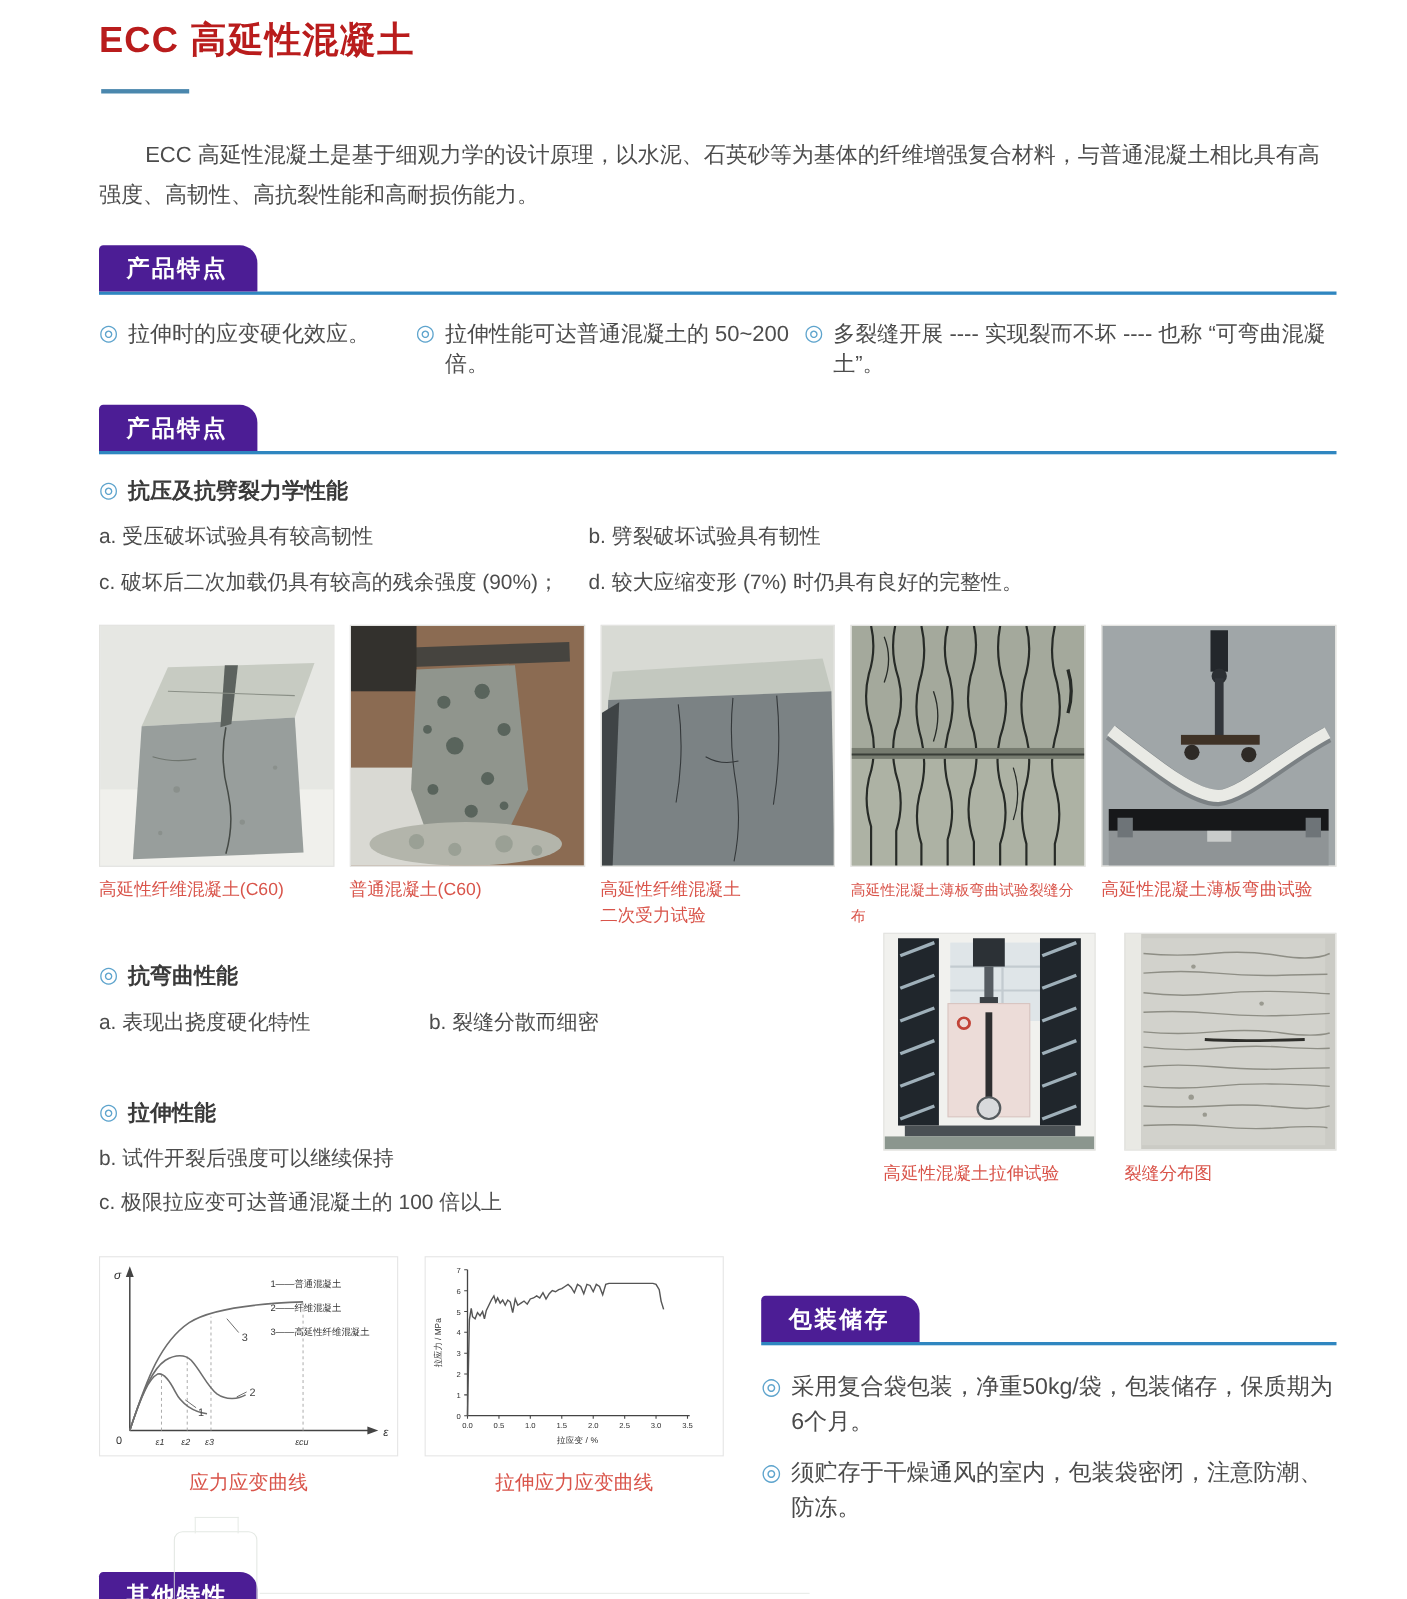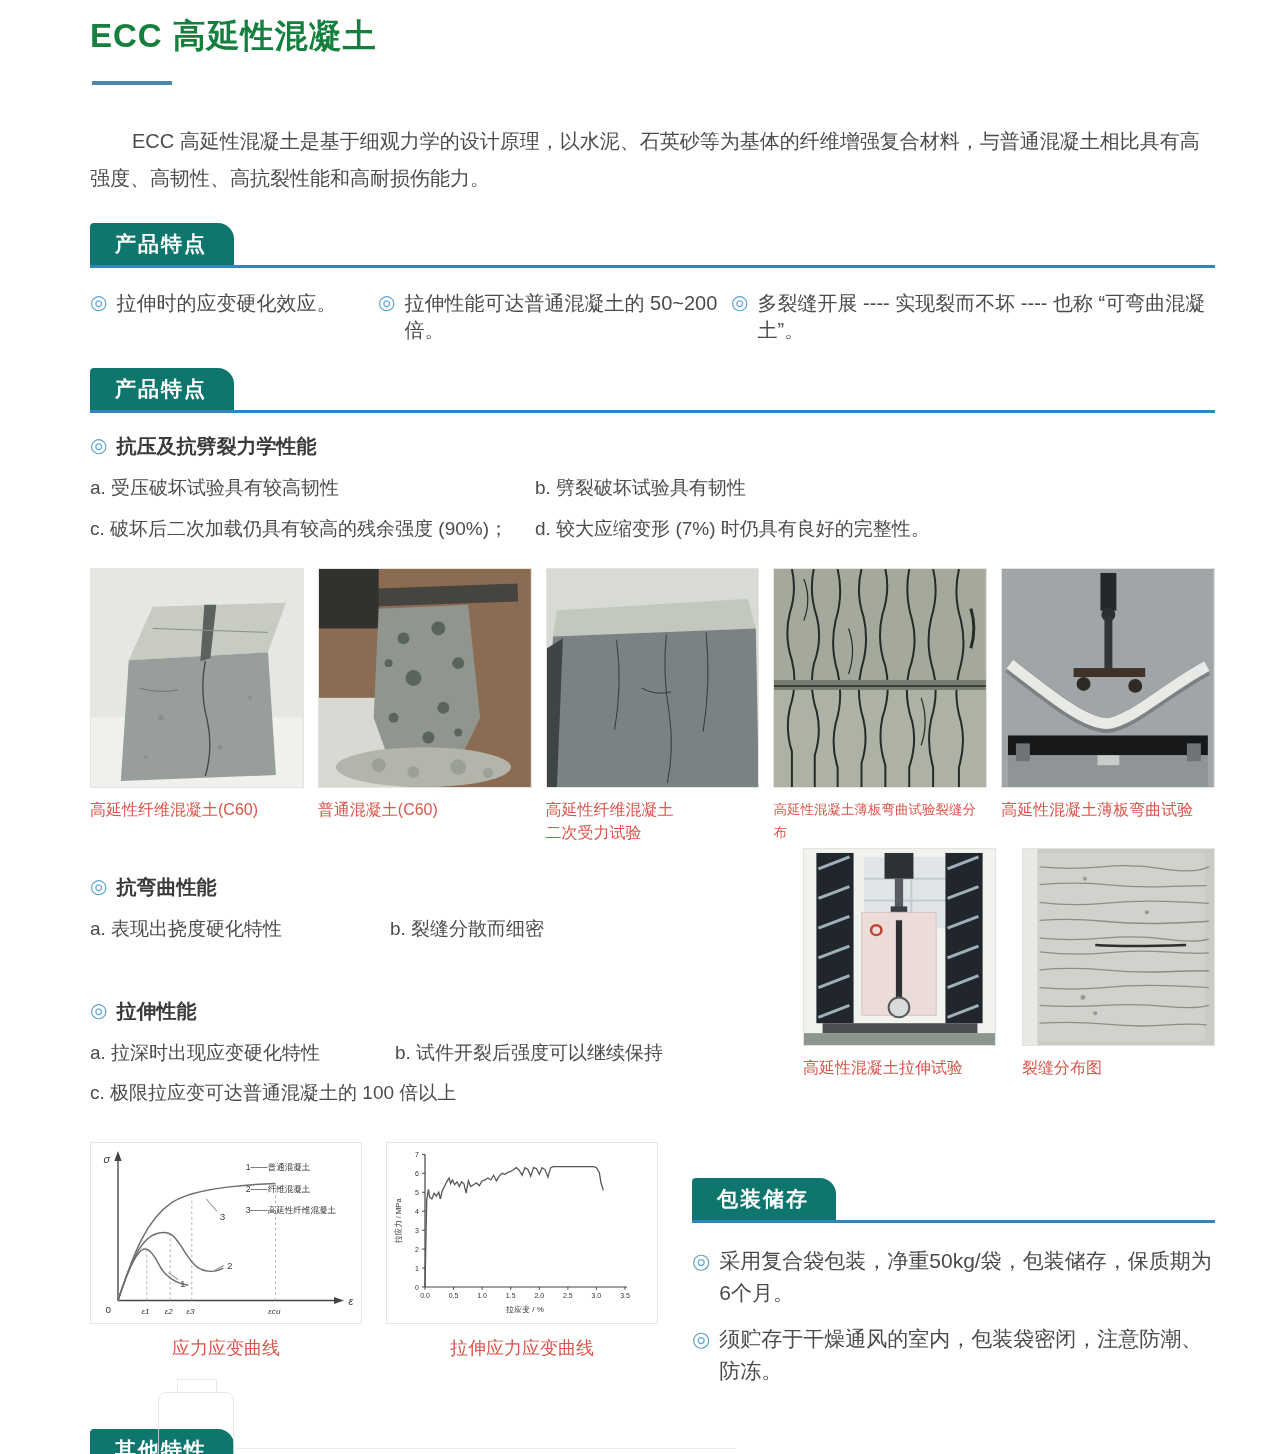--- a/index.html
+++ b/index.html
@@ -5,29 +5,29 @@
   * { margin:0; padding:0; box-sizing:border-box; }
   html,body { background:#ffffff; }
   body {
     width:1279px; height:1454px; overflow:hidden; position:relative;
     font-family:"Liberation Sans","DejaVu Sans",sans-serif;
     color:#4c4c4c;
   }
   .page { padding:14px 64px 0 90px; position:relative; }
 
   
-  .page-title { font-size:33px; font-weight:bold; color:#15803d; letter-spacing:1px; }
+  .page-title { font-size:33px; font-weight:bold; color:#b91c1c; letter-spacing:1px; }
   .title-underline { width:80px; height:4px; background:#4a87ad; margin:22px 0 0 2px; }
 
   .intro { margin-top:38px; font-size:20px; line-height:37px; color:#4c4c4c; text-indent:2.1em; }
 
   
   .sec-header { border-bottom:3px solid #2f86c0; display:flex; align-items:flex-end; }
   .sec-badge {
-    background:#0f766e; color:#ffffff; font-size:21px; font-weight:bold;
+    background:#4c1d95; color:#ffffff; font-size:21px; font-weight:bold;
     padding:7px 27px 7px 25px; border-radius:4px 16px 0 0; letter-spacing:2px;
   }
   .mt26 { margin-top:26px; } .mt24 { margin-top:24px; } .mt42 { margin-top:42px; }
 
   
   .bullet { display:flex; align-items:flex-start; }
   .bsym { color:#5ea4cd; margin-right:9px; flex:0 0 auto; }
   .features-row { display:flex; margin-top:22px; font-size:20px; color:#4c4c4c; }
   .features-row .bullet + .bullet { margin-left:0; }
   .feat-1 { width:310px; } .feat-2 { width:380px; margin-left:0; } .feat-3 { margin-left:0; }
@@ -256,21 +256,20 @@
       <div class="grid-ab">
         <span class="col-a2">a. 表现出挠度硬化特性</span>
         <span>b. 裂缝分散而细密</span>
       </div>
 
       <div class="subhead second">
         <span class="bsym">◎</span>
         <span>拉伸性能</span>
       </div>
       <div class="grid-ab">
-        <span class="col-a3">a. 拉深时出现应变硬化特性</span>
         <span>b. 试件开裂后强度可以继续保持</span>
       </div>
       <div class="row-c">c. 极限拉应变可达普通混凝土的 100 倍以上</div>
     </div>
 
     <div class="mid-right">
       <figure class="photo">
         <div class="photo-frame">
           <svg viewBox="0 0 185 198" preserveAspectRatio="none">
             <rect width="185" height="198" fill="#f1f1ee"></rect>

